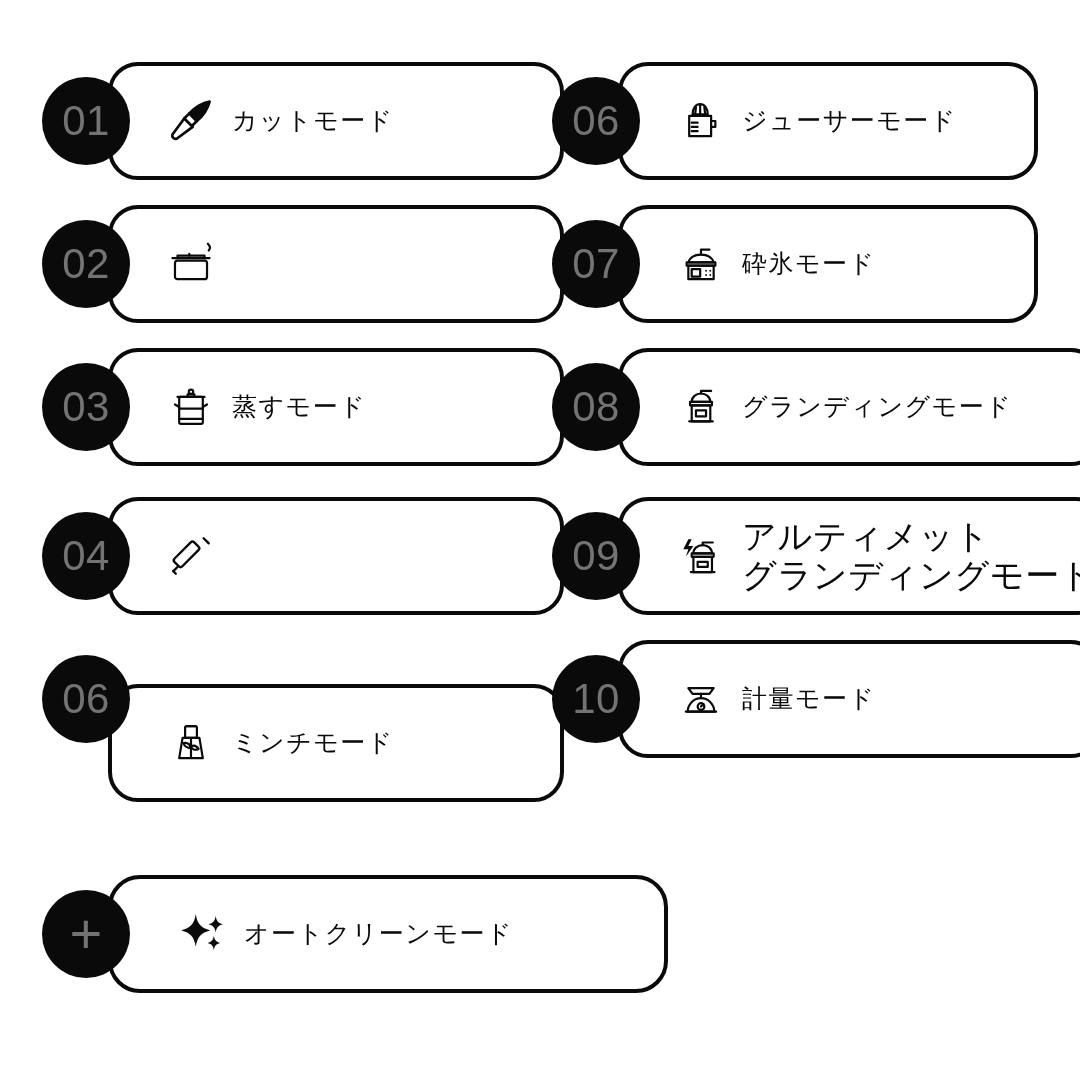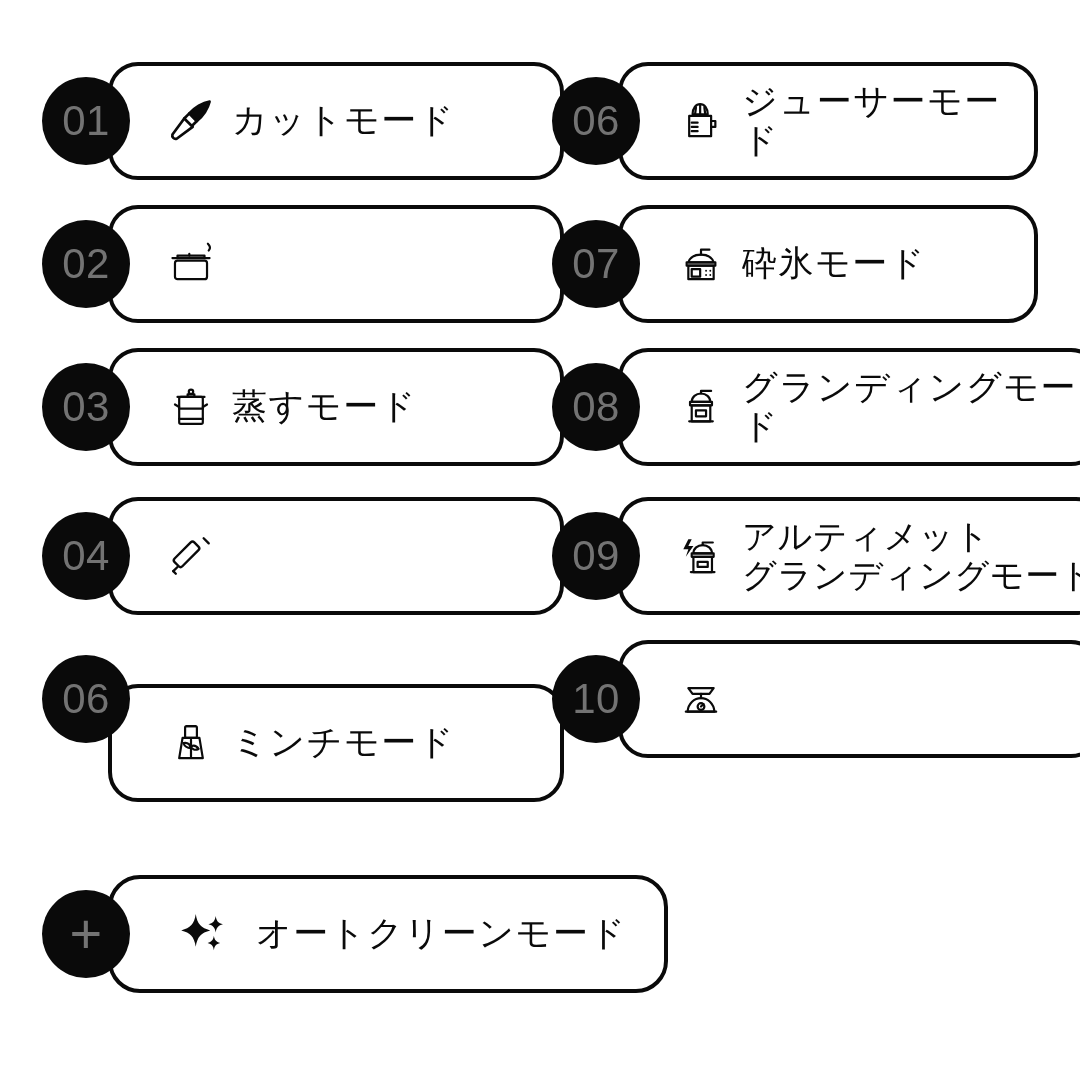--- a/index.html
+++ b/index.html
@@ -82,21 +82,21 @@
     display: block;
   }
 
   .mode-icon svg {
     display: block;
     width: 54px;
     height: 54px;
   }
 
   .mode-label {
-    font-size: 35px;
+    font-size: 25px;
     line-height: 1.12;
     letter-spacing: 1.5px;
     white-space: pre-line;
     font-family: "DejaVu Sans", "Liberation Sans", sans-serif;
     font-weight: 400;
     color: #0a0a0a;
   }
 
   .mode-label.two-line {
     font-size: 34px;
@@ -104,21 +104,21 @@
     letter-spacing: 0.6px;
   }
 
   
   .clean-row .pill {
     height: 118px;
     border-radius: 32px;
   }
   .clean-row .pill-inner {
     padding-left: 62px;
-    gap: 24px;
+    gap: 12px;
   }
   .clean-row .mode-icon,
   .clean-row .mode-icon svg {
     width: 58px;
     height: 58px;
   }
 </style>
 </head>
 <body>
 
@@ -299,20 +299,21 @@
         <span class="mode-icon">
           <svg viewBox="0 0 64 64" fill="none" stroke="#0a0a0a" stroke-width="2.6" stroke-linecap="round" stroke-linejoin="round">
             <path d="M17 19h30l-5 7H22z"></path>
             <path d="M32 26v5"></path>
             <path d="M32 31c-8 0-15 6-16 16h32c-1-10-8-16-16-16z"></path>
             <path d="M14 47h36"></path>
             <circle cx="32" cy="41" r="4"></circle>
             <path d="M32 41l3-3"></path>
           </svg>
         </span>
+        <span class="mode-label">計量モード</span>
       </div>
     </div>
     <div class="badge">10</div>
   </div>
 
   <div class="mode-row clean-row" style="left:42px; top:875px;">
     <div class="pill" style="width:560px;">
       <div class="pill-inner">
         <span class="mode-icon">
           <svg viewBox="0 0 64 64" fill="#0a0a0a" stroke="none">

